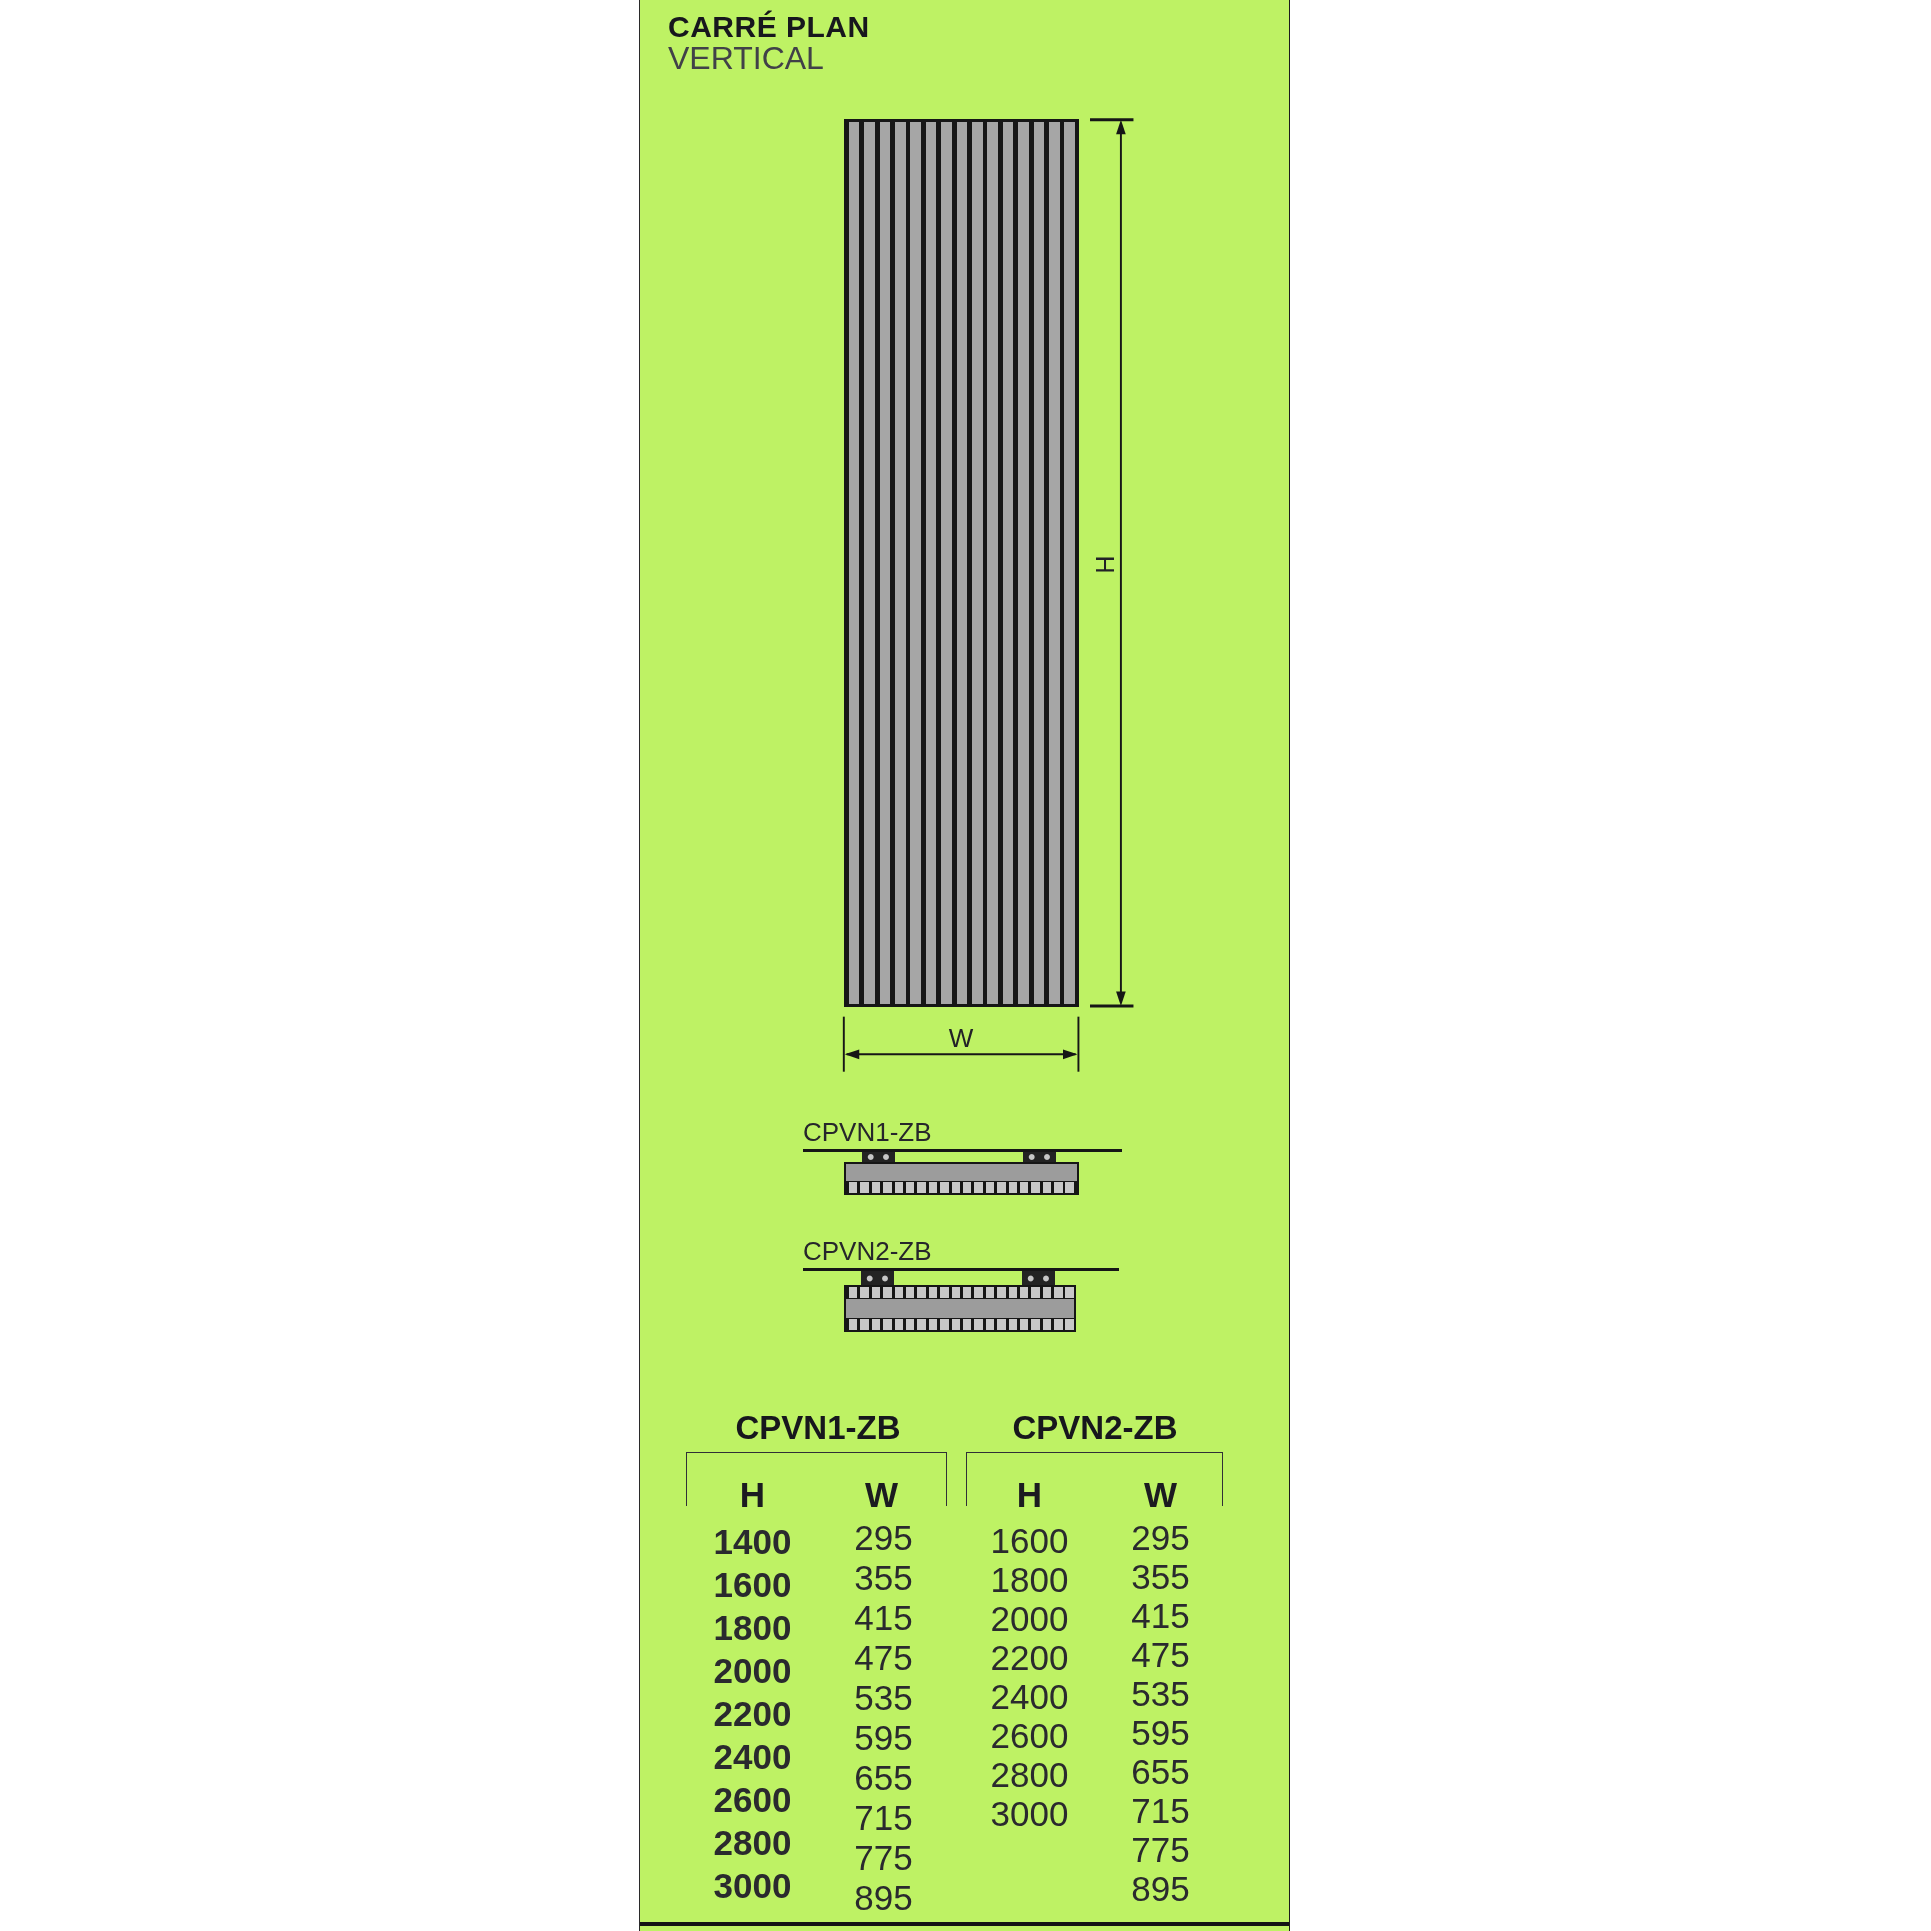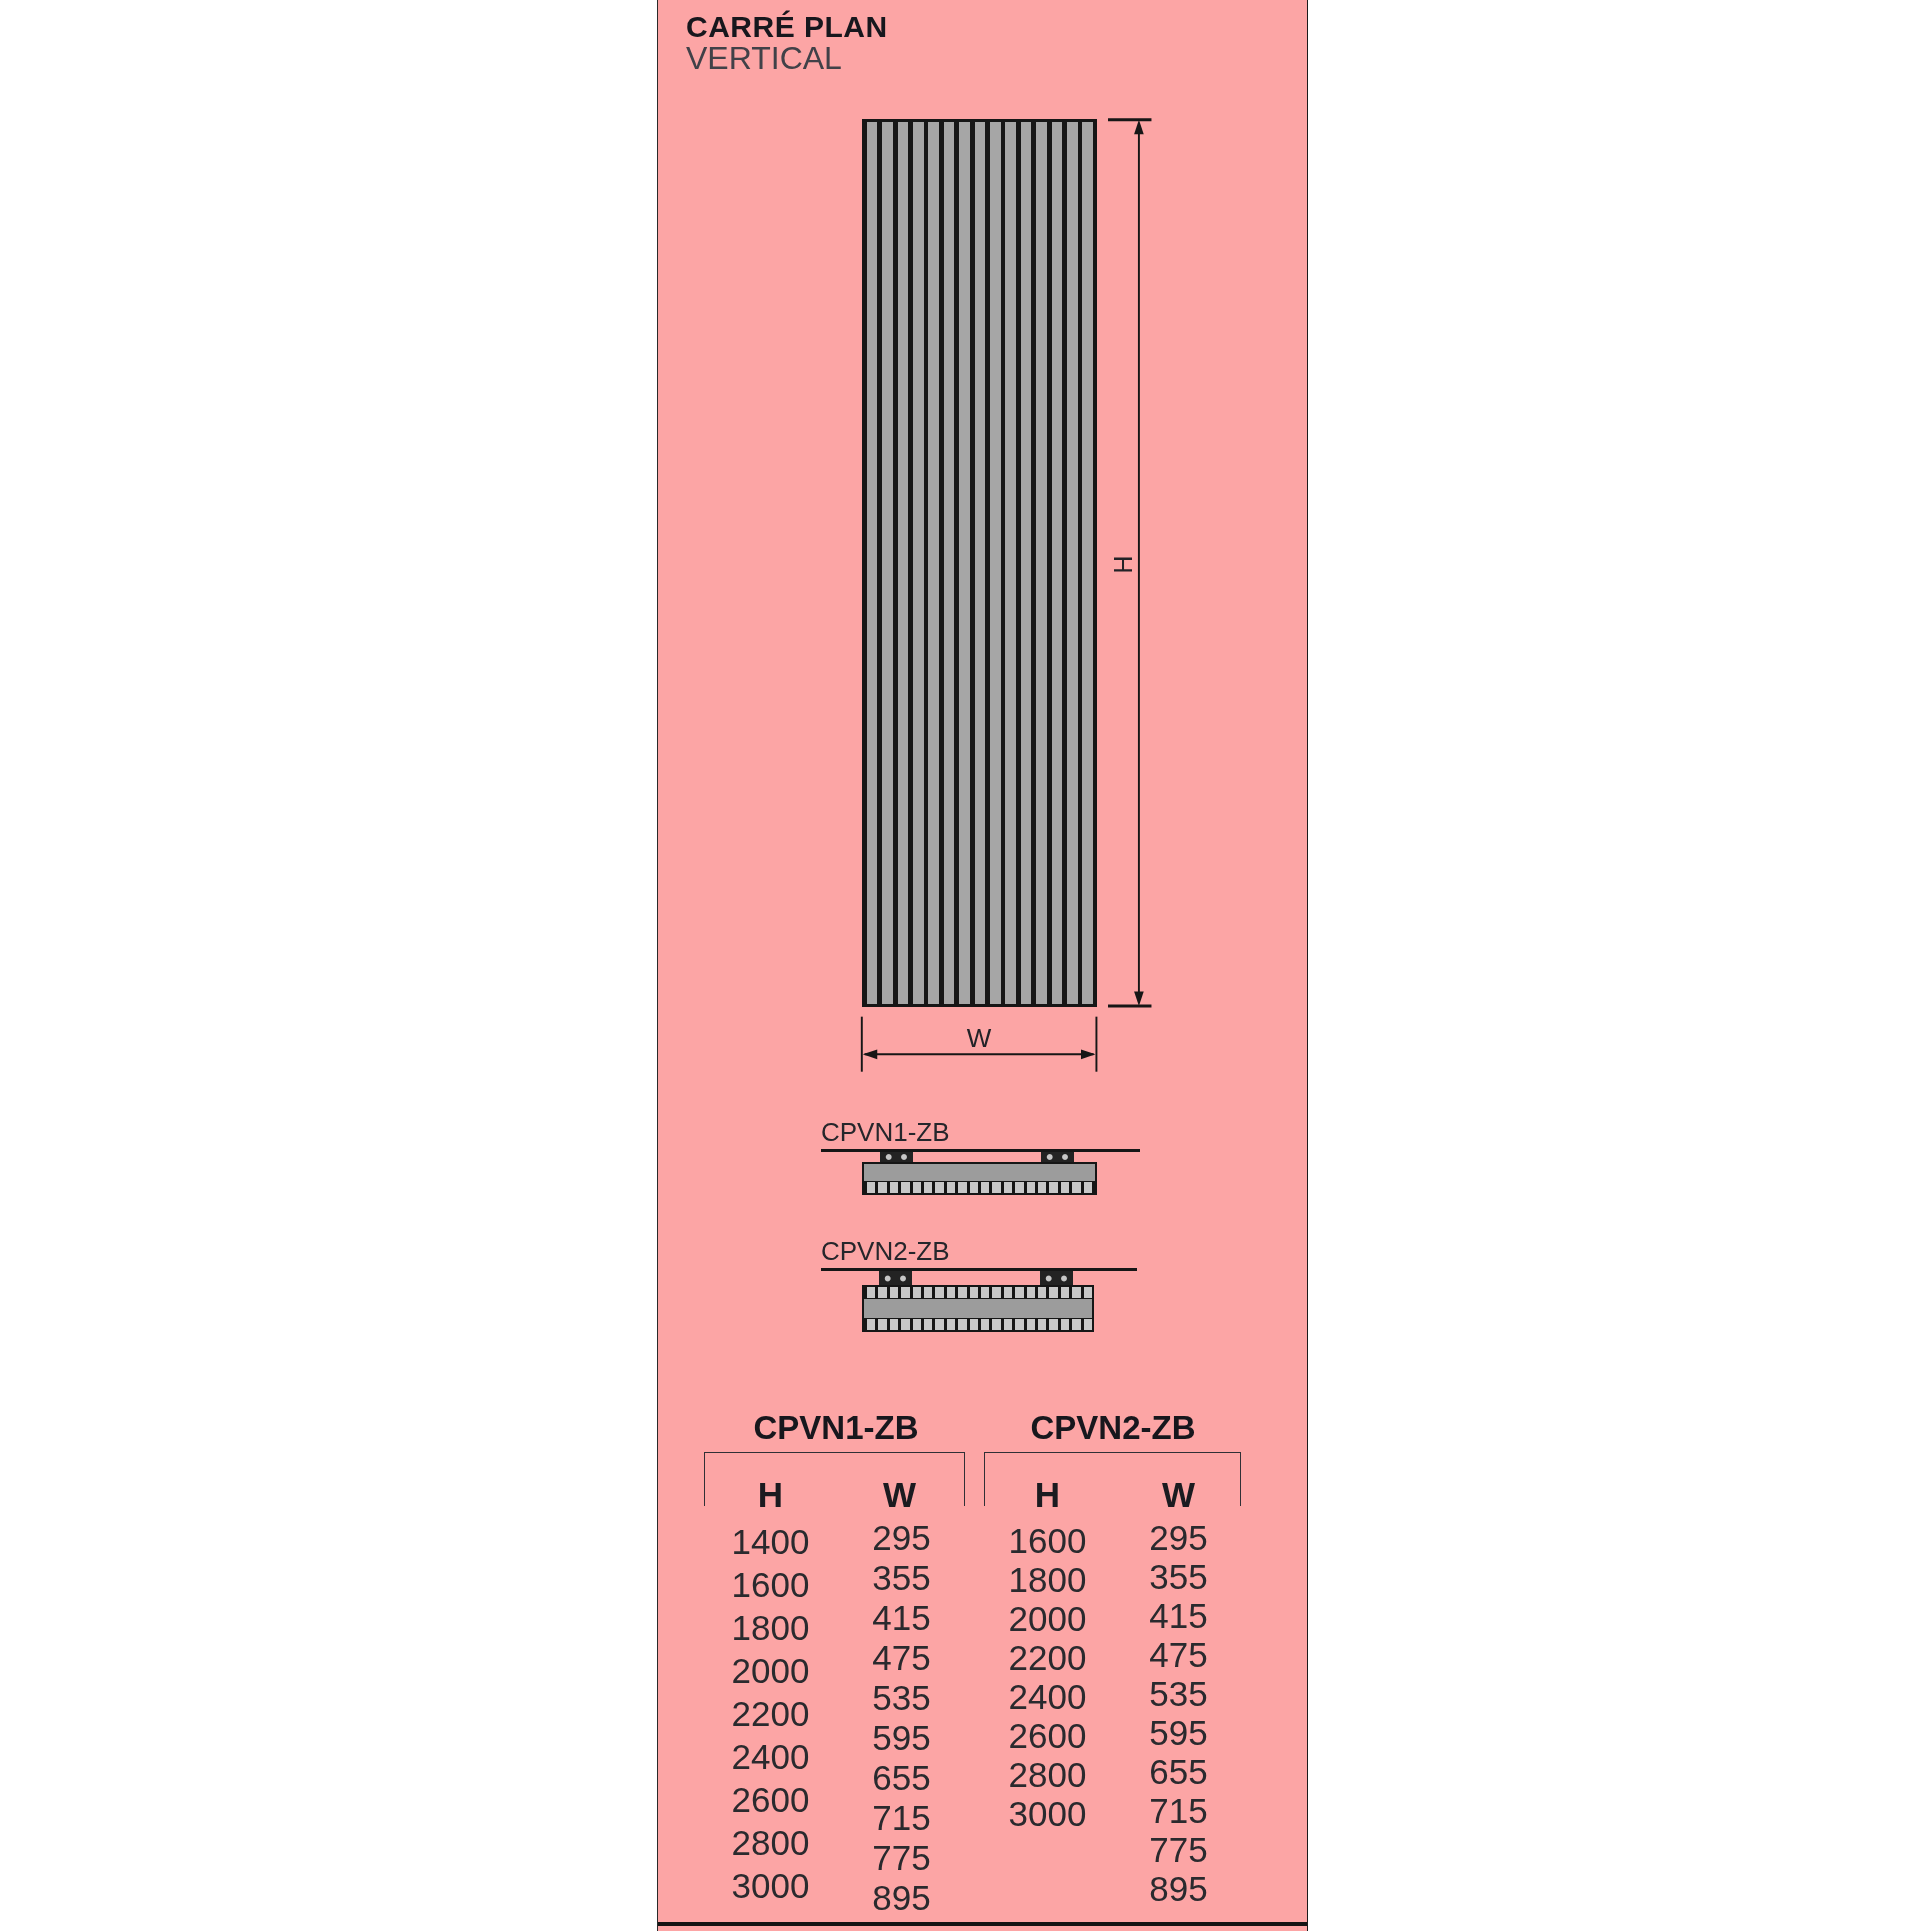--- a/index.html
+++ b/index.html
@@ -2,22 +2,22 @@
 <html><head>
 <meta charset="utf-8">
 <style>
   html,body{margin:0;padding:0;}
   body{
     width:1931px;height:1931px;background:#ffffff;
     font-family:"Liberation Sans", sans-serif;
     position:relative;overflow:hidden;
   }
   .panel{
-    position:absolute;left:657px;top:0;width:649px;height:1931px;
-    background:#fca5a5;
+    position:absolute;left:639px;top:0;width:649px;height:1931px;
+    background:#bef264;
     border-left:1.9px solid #2a2a2a;border-right:1.9px solid #1c1c1c;
   }
   .doc-title{
     position:absolute;left:28px;top:8.7px;
     font-size:30px;font-weight:bold;color:#17171d;letter-spacing:0.5px;
     line-height:35px;white-space:nowrap;
   }
   .doc-subtitle{
     position:absolute;left:28px;top:42px;
     font-size:32px;color:#414148;line-height:33px;white-space:nowrap;
@@ -98,21 +98,21 @@
   .h2{left:322px;}
   .w2{left:453px;}
   .num-col{
     position:absolute;width:135px;text-align:center;
     font-size:35px;color:#2a2a2e;display:flex;flex-direction:column;
   }
   .t1h{left:45px;top:1520px;}
   .t1w{left:176px;top:1518px;}
   .t2h{left:322px;top:1521px;}
   .t2w{left:453px;top:1518px;}
-  .cell-r44{height:43px;line-height:43px;}
+  .cell-r44{height:43px;line-height:43px;font-weight:bold;}
   .cell-r41{height:40px;line-height:40px;}
   .cell-r40{height:39px;line-height:39px;}
   .cell-r40b{height:39px;line-height:39px;}
   .footer-line{position:absolute;left:0;top:1922px;width:100%;height:3.9px;background:#141414;}
 </style>
 </head>
 <body>
 
 <div class="panel">
 

